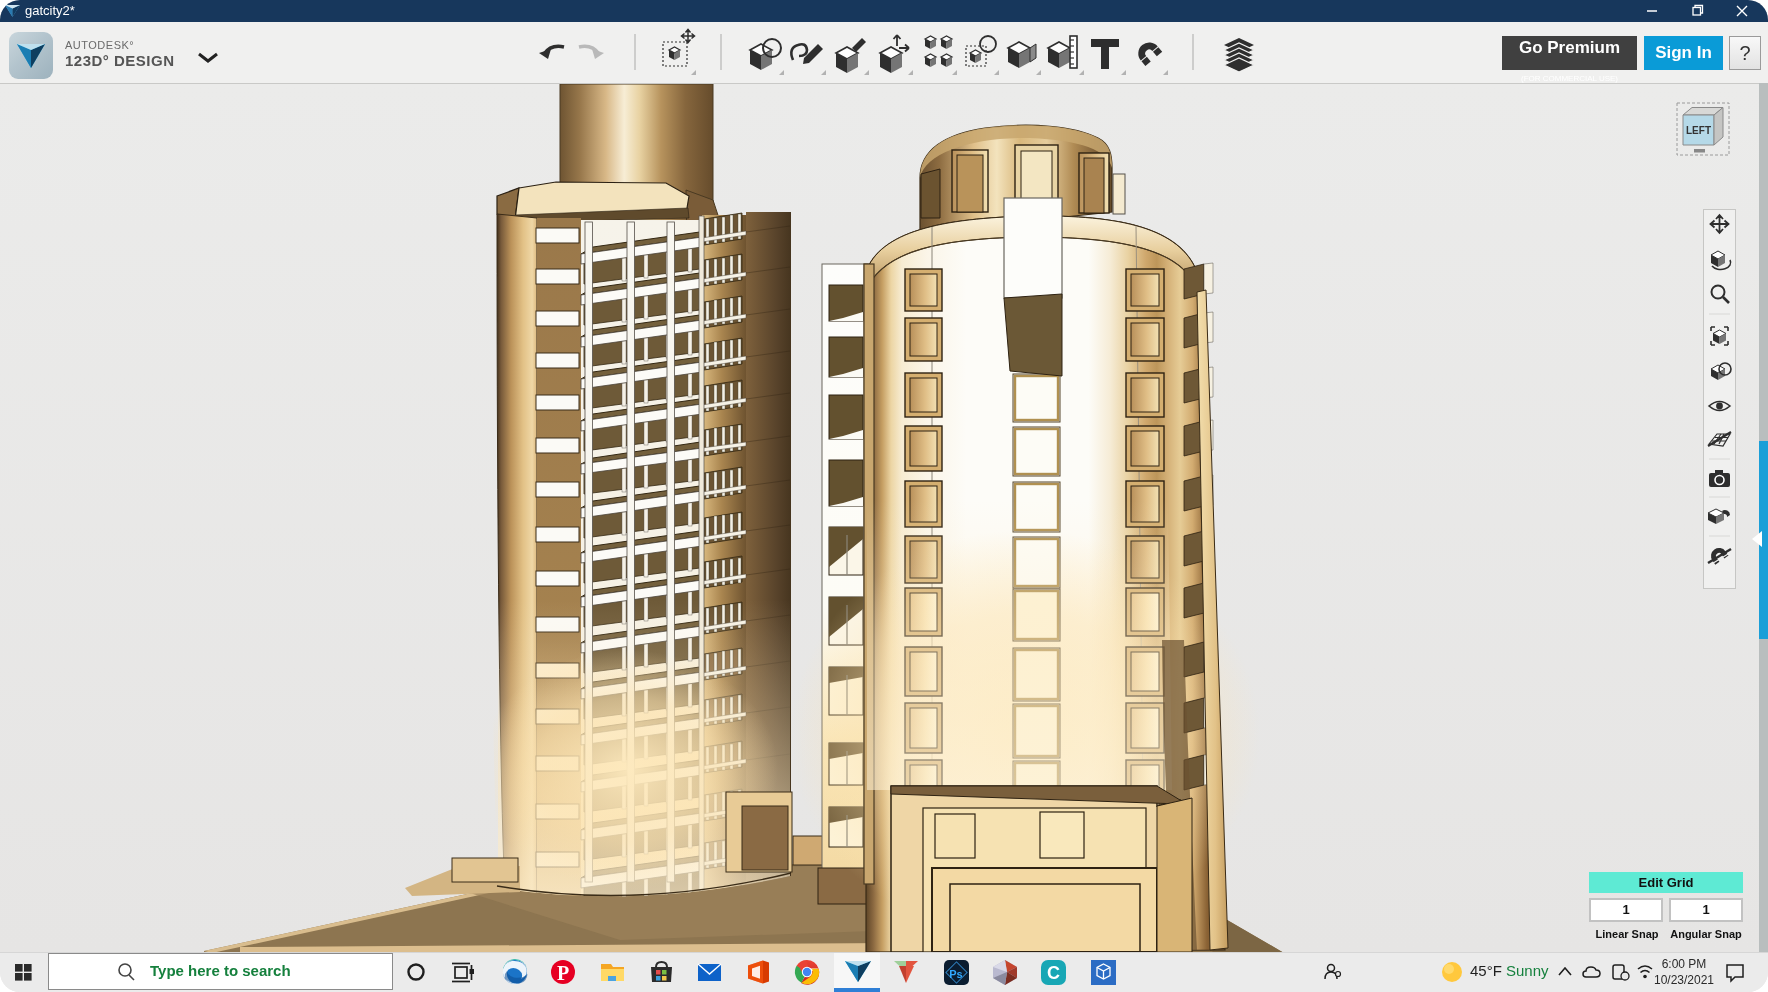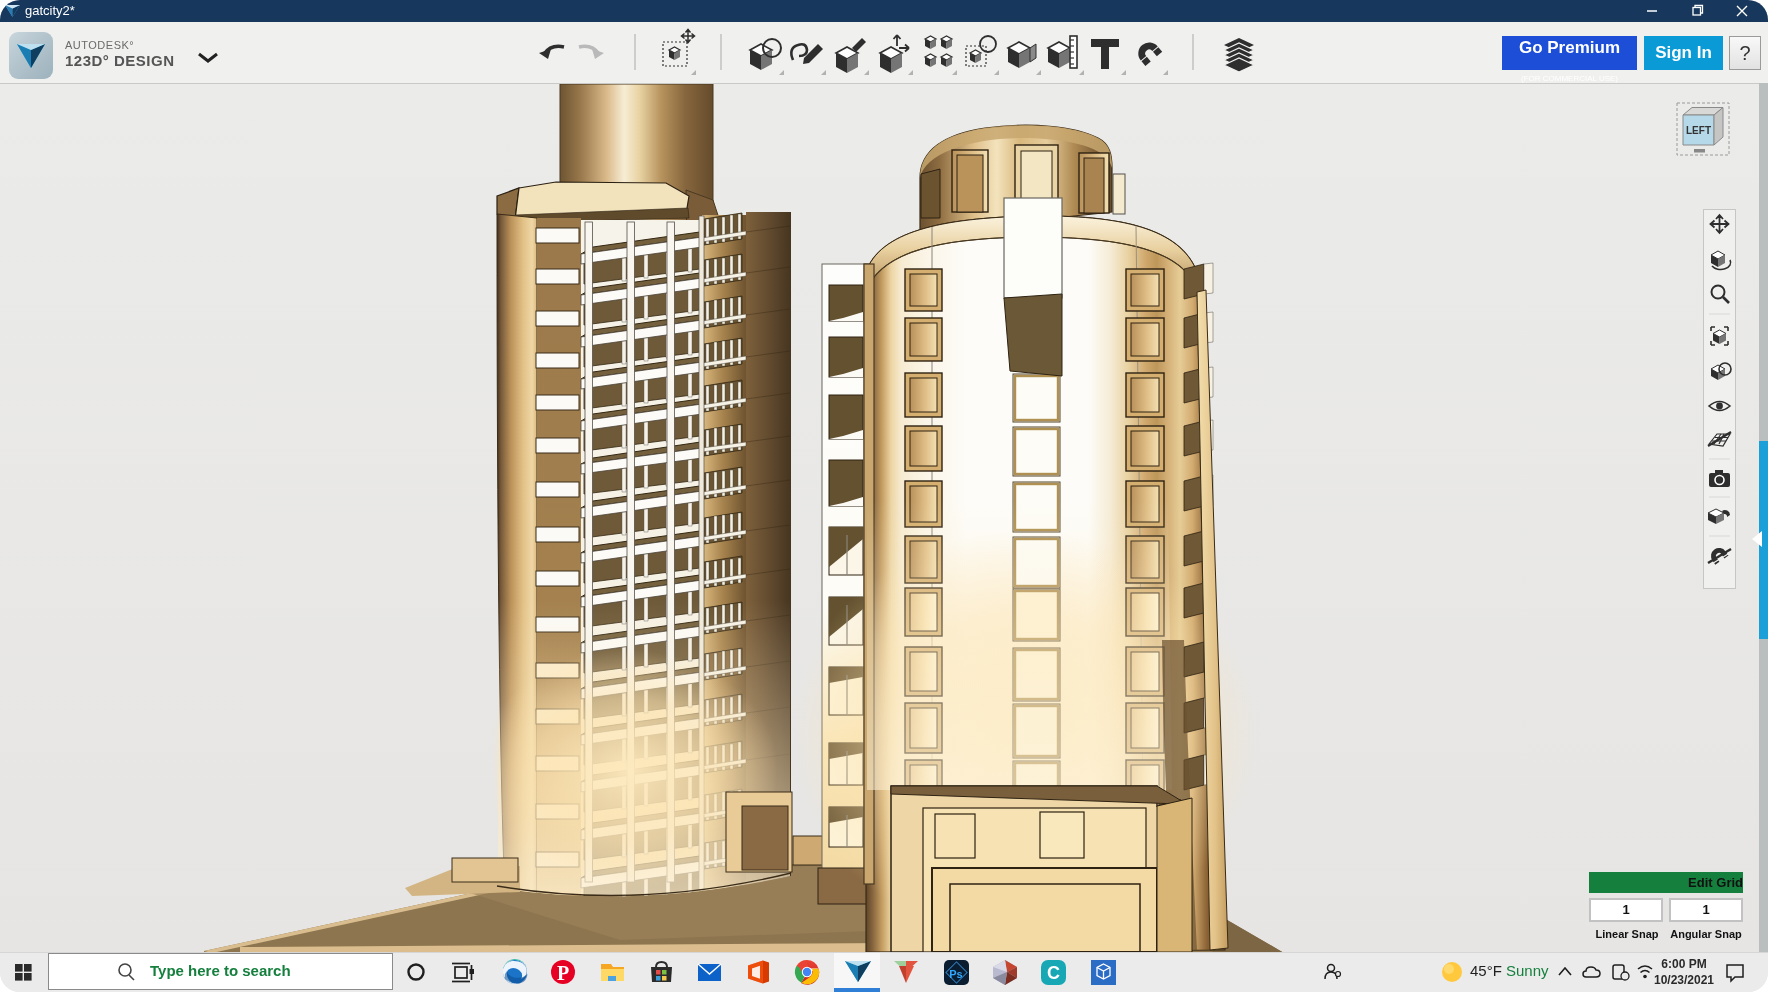--- a/index.html
+++ b/index.html
@@ -7,22 +7,22 @@
 .titlebar{position:absolute;left:0;top:0;width:1768px;height:22px;background:#17375c;}
 .titletxt{position:absolute;left:25px;top:3px;color:#fff;font-size:13px;}
 .toolbar{position:absolute;left:0;top:22px;width:1768px;height:61px;background:#f0f0ef;border-bottom:1px solid #c9c9c7;}
 .applogo{position:absolute;left:9px;top:32px;width:44px;height:47px;border-radius:9px;background:linear-gradient(135deg,#c9d6dc 0%,#b3c4cd 45%,#9db2bd 100%);}
 .adsk1{position:absolute;left:65px;top:39px;font-size:11px;color:#6a6a6a;letter-spacing:0.5px;}
 .adsk2{position:absolute;left:65px;top:52px;font-size:15px;font-weight:bold;color:#555;letter-spacing:0.5px;text-align:right;}
 .qbtn{position:absolute;left:1729px;top:36px;width:32px;height:34px;background:linear-gradient(#f8f8f8,#e2e2e2);border:1px solid #9a9a9a;box-sizing:border-box;text-align:center;font-size:20px;color:#333;line-height:32px;}
 .taskbar{position:absolute;left:0;top:952px;width:1768px;height:40px;background:#ebebeb;border-top:1px solid #d6d6d6;box-sizing:border-box;}
 .search{position:absolute;left:48px;top:953px;width:345px;height:37px;background:#fff;border:1px solid #8a8a8a;box-sizing:border-box;}
 .searchtxt{position:absolute;left:150px;top:962px;font-size:15px;color:#15803d;font-weight:bold;}
-.clock{position:absolute;left:1650px;top:956px;width:68px;text-align:center;font-size:12px;color:#2a2a2a;line-height:16px;font-weight:bold;}
-.editgrid-h{position:absolute;left:1589px;top:872px;width:154px;height:21px;background:#15803d;text-align:right;font-size:13px;font-weight:bold;color:#111;line-height:21px;}
+.clock{position:absolute;left:1650px;top:956px;width:68px;text-align:center;font-size:12px;color:#2a2a2a;line-height:16px;}
+.editgrid-h{position:absolute;left:1589px;top:872px;width:154px;height:21px;background:#5eead4;text-align:center;font-size:13px;font-weight:bold;color:#111;line-height:21px;}
 .eg-in{position:absolute;top:898px;width:74px;height:24px;background:#fff;border:2px solid #c2c2c2;box-sizing:border-box;text-align:center;font-size:13px;font-weight:bold;color:#111;line-height:20px;}
 .eg-lb{position:absolute;top:928px;width:80px;text-align:center;font-size:11px;font-weight:bold;color:#111;}
 .vstrip{position:absolute;left:1759px;top:83px;width:9px;height:869px;background:#b9bebe;}
 .vtab{position:absolute;left:1759px;top:441px;width:9px;height:198px;background:#1b9fd8;}
 </style></head><body>
 <div class="page">
 <svg style="position:absolute;left:0;top:84px" width="1768" height="868" viewBox="0 84 1768 868">
       <defs>
 <linearGradient id="gBG" x1="0" y1="0" x2="0" y2="1">
  <stop offset="0" stop-color="#ebebea"></stop>
@@ -657,21 +657,21 @@
       <polygon points="821,53 826,53 826,48" fill="#b2b2b2"></polygon>
       <polygon points="864,53 869,53 869,48" fill="#b2b2b2"></polygon>
       <polygon points="908,53 913,53 913,48" fill="#b2b2b2"></polygon>
       <polygon points="952,53 957,53 957,48" fill="#b2b2b2"></polygon>
       <polygon points="994,53 999,53 999,48" fill="#b2b2b2"></polygon>
       <polygon points="1036,53 1041,53 1041,48" fill="#b2b2b2"></polygon>
       <polygon points="1079,53 1084,53 1084,48" fill="#b2b2b2"></polygon>
       <polygon points="1121,53 1126,53 1126,48" fill="#b2b2b2"></polygon>
       <polygon points="1163,53 1168,53 1168,48" fill="#b2b2b2"></polygon>
     </svg>
-    <div style="position:absolute;left:1502px;top:36px;width:135px;height:34px;background:#1d4ed8;color:#fff;text-align:center;">
+    <div style="position:absolute;left:1502px;top:36px;width:135px;height:34px;background:#404040;color:#fff;text-align:center;">
       <div style="font-size:17px;font-weight:bold;margin-top:2px">Go Premium</div>
       <div style="font-size:8px;margin-top:16px">(FOR COMMERCIAL USE)</div>
     </div>
     <div style="position:absolute;left:1644px;top:36px;width:79px;height:34px;background:#0a9bd7;color:#fff;text-align:center;font-size:17px;font-weight:bold;line-height:34px;">Sign In</div>
     <div class="qbtn">?</div>
     <svg style="position:absolute;left:1672px;top:98px" width="62" height="62" viewBox="0 0 62 62">
 <rect x="5" y="5" width="52" height="52" fill="none" stroke="#9a9a9a" stroke-width="1" stroke-dasharray="3,2"></rect>
 <polygon points="11,17 20,9.5 51,9.5 42,17" fill="#d8d8d6" stroke="#8a8a8a" stroke-width="1"></polygon>
 <polygon points="11,17 42,17 42,47 11,47" fill="#b5d9e8" stroke="#8a8a8a" stroke-width="1"></polygon>
 <polygon points="42,17 51,9.5 51,39 42,47" fill="#c5c5c3" stroke="#8a8a8a" stroke-width="1"></polygon>

